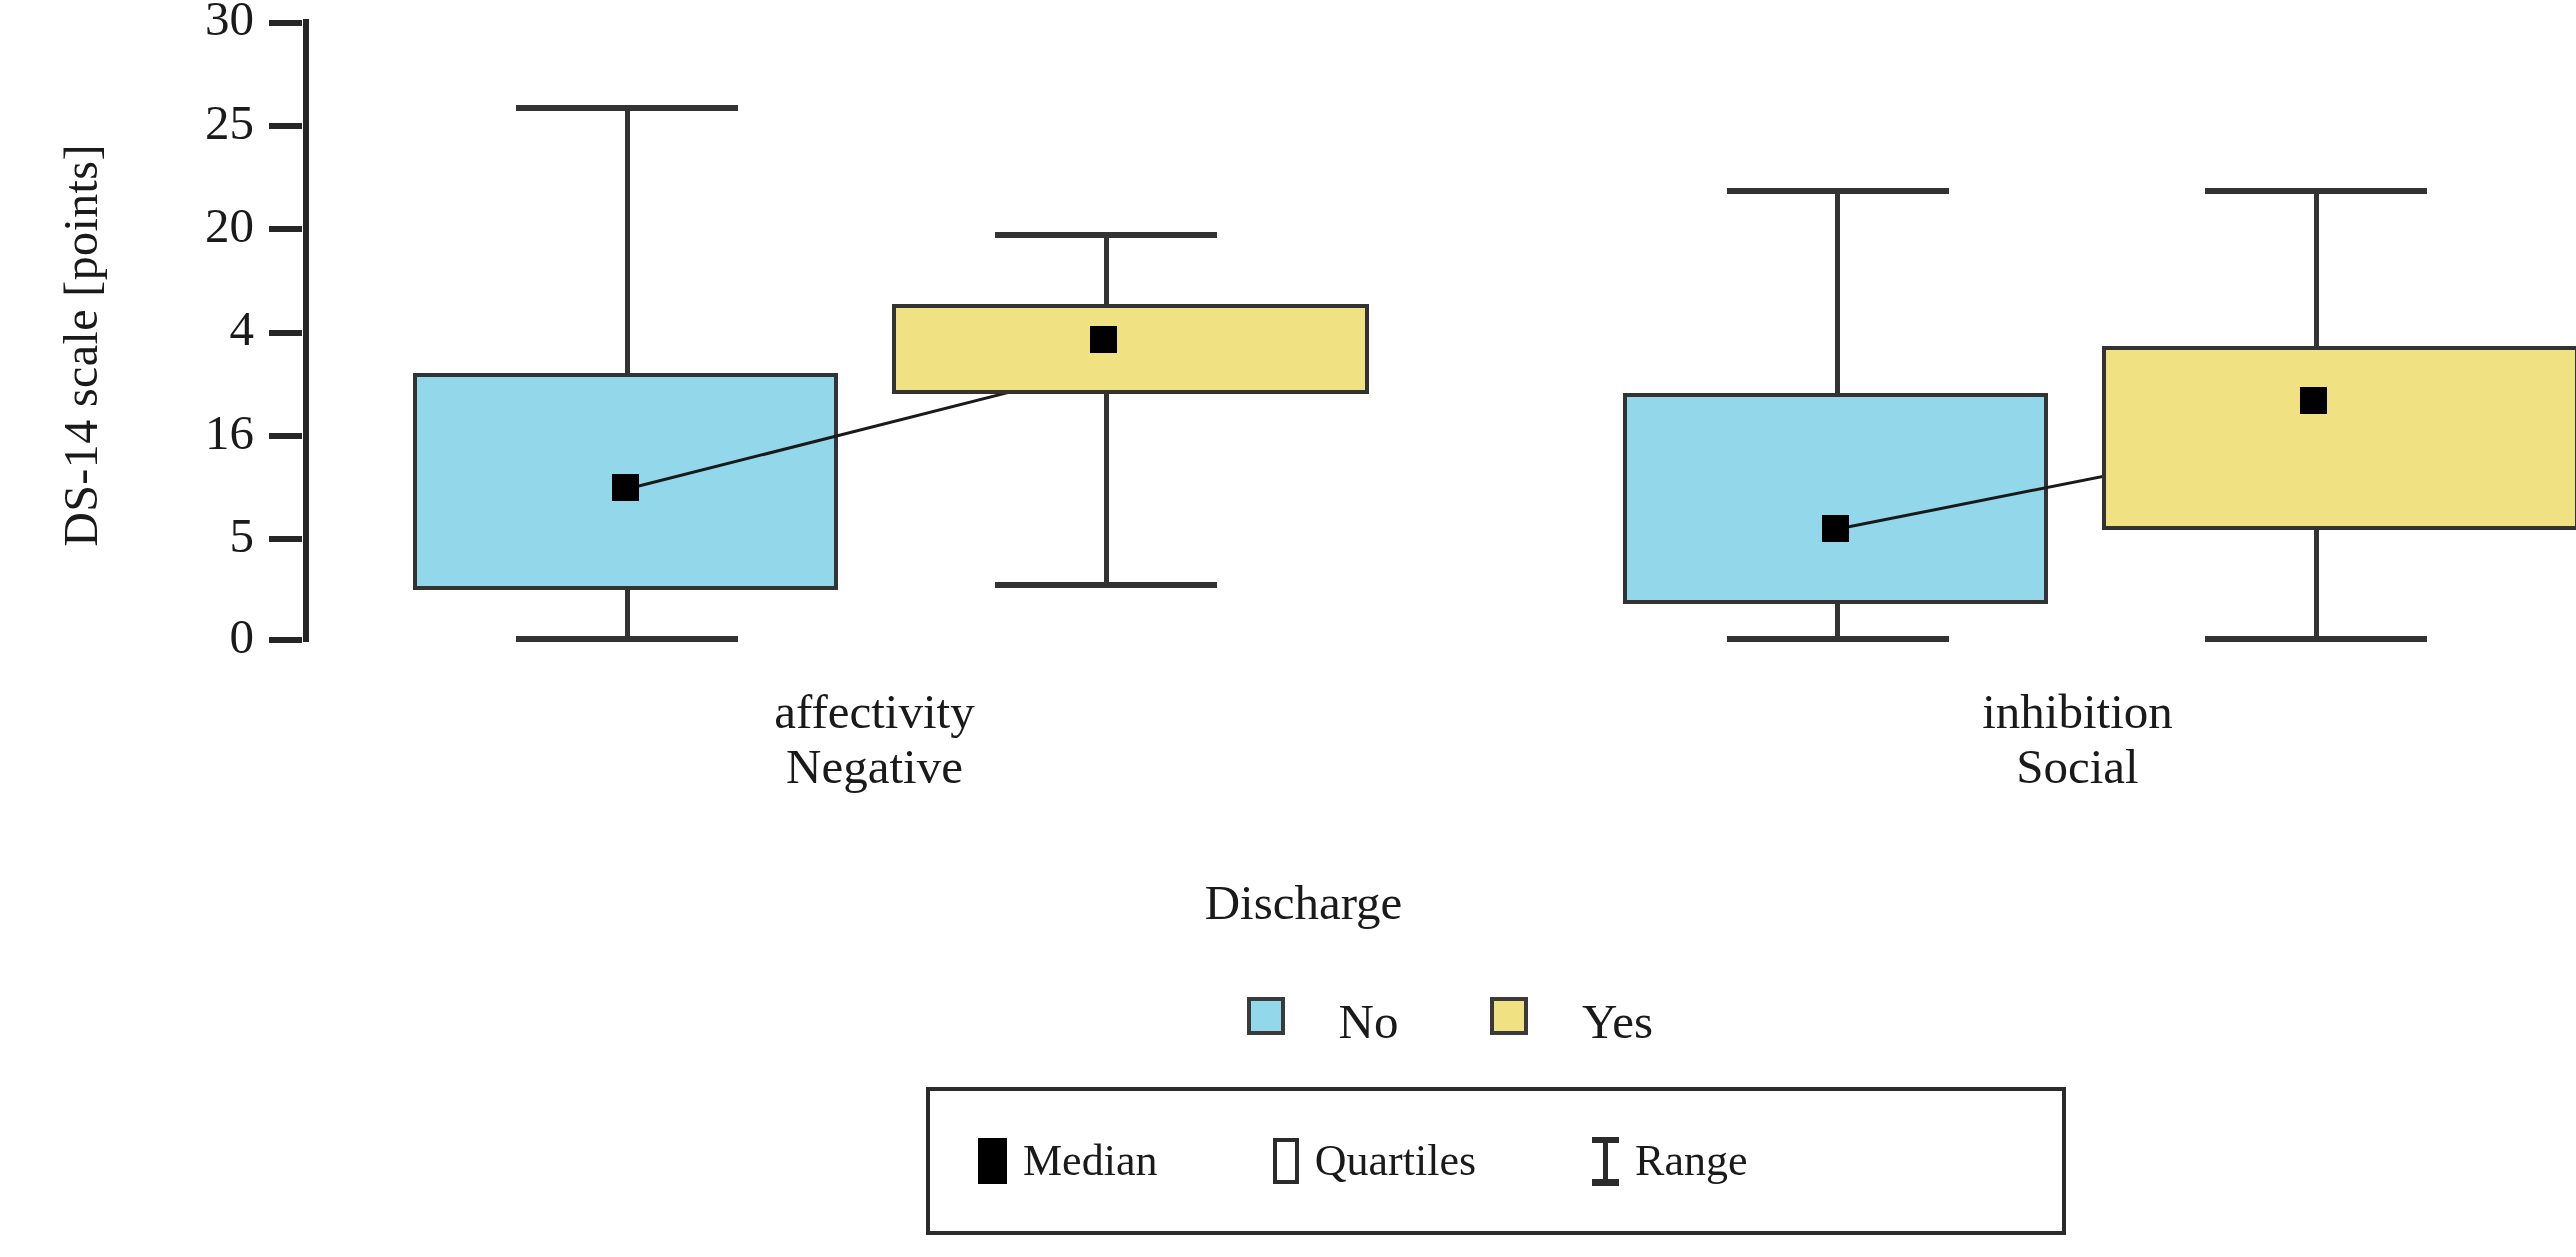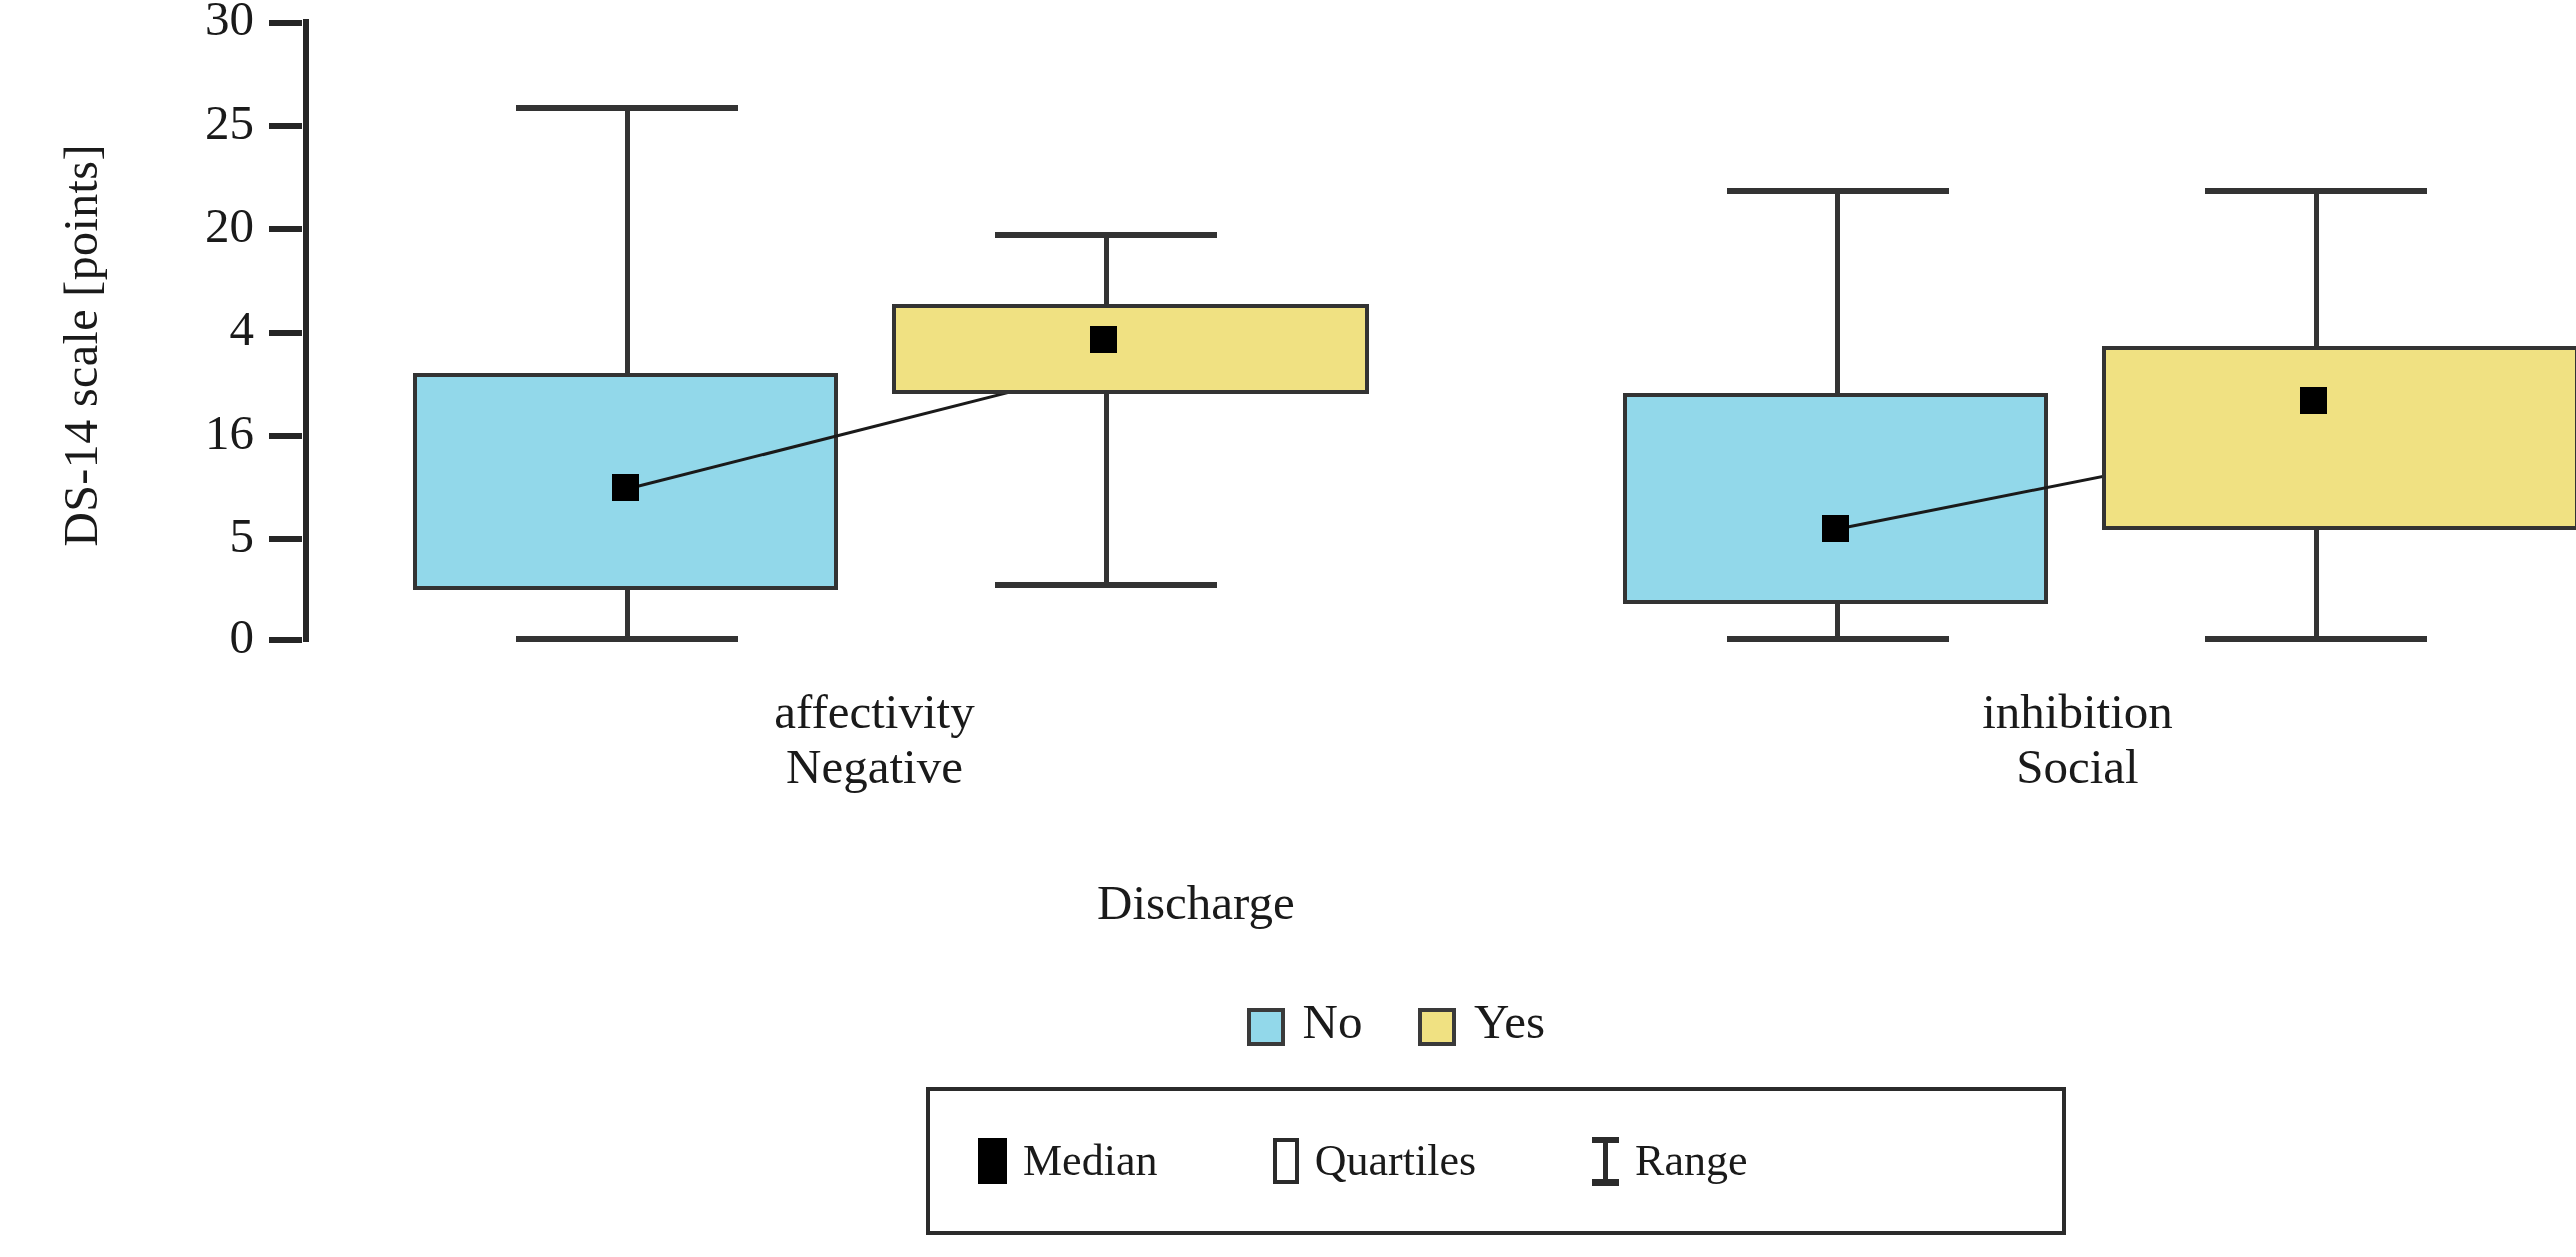--- a/index.html
+++ b/index.html
@@ -22,22 +22,22 @@
   .box.yellow{background:#f0e182;}
   .whisker-line{position:absolute;background:#333333;width:4.8px;}
   .whisker-cap{position:absolute;background:#333333;height:5.6px;}
   .median-sq{position:absolute;background:#000000;width:27px;height:27px;}
   .connector{position:absolute;height:3.2px;background:#1a1a1a;transform-origin:left center;}
 
   
   .xgroup-label{position:absolute;text-align:center;font-size:49px;line-height:1.12;}
 
   
-  .legend-title{position:absolute;font-size:49px;}
-  .legend-row{position:absolute;display:flex;align-items:flex-end;}
+  .legend-title{position:absolute;font-size:49px;text-align:center;}
+  .legend-row{position:absolute;display:flex;align-items:flex-start;gap:36px;}
   .legend-swatch{width:38px;height:38px;border:4px solid #3a3a3a;box-sizing:border-box;}
   .legend-swatch.cyan{background:#92d8ea;}
   .legend-swatch.yellow{background:#f0e182;}
   .legend-text{font-size:49px;margin-left:17.5px;margin-right:56px;line-height:1;}
 
   
   .keybox{position:absolute;border:4.8px solid #2b2b2b;box-sizing:border-box;
           display:flex;align-items:center;background:#ffffff;}
   .key-item{display:flex;align-items:center;}
   .key-text{font-size:44px;margin-left:16px;line-height:1;}

